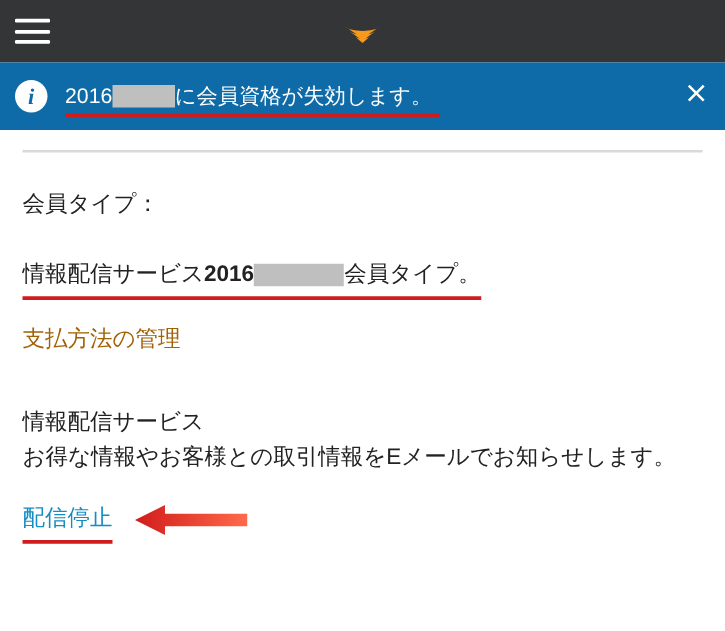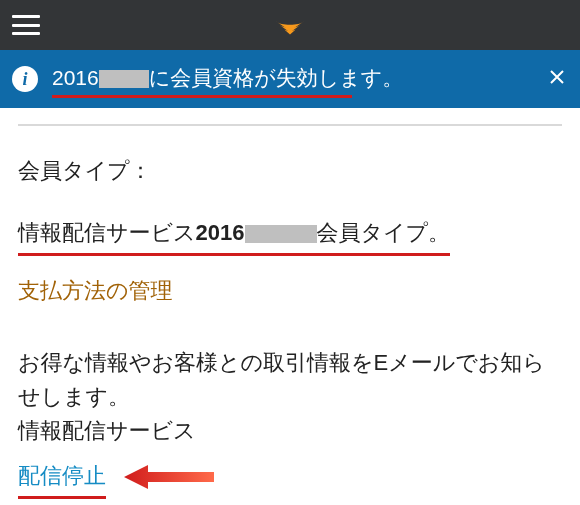--- a/index.html
+++ b/index.html
@@ -60,21 +60,21 @@
   display: flex;
   align-items: center;
   justify-content: center;
   color: #0f6aa8;
   font-weight: 900;
   font-family: serif;
   font-style: italic;
   font-size: 18px;
 }
 .banner-text {
-  font-size: 21px;
+  font-size: 17px;
   position: relative;
   padding-bottom: 2px;
 }
 .banner-text .underline-red {
   position: absolute;
   bottom: -4px;
   left: 0;
   width: 300px;
   height: 3px;
   background: #d01c1c;
@@ -92,21 +92,21 @@
   display: inline-block;
   background: #bfbfbf;
   color: transparent;
   user-select: none;
   vertical-align: middle;
   line-height: 1;
 }
 .content {
   padding: 16px 18px 0 18px;
   color: #222;
-  font-size: 22px;
+  font-size: 18px;
   line-height: 1.55;
 }
 .divider {
   border-top: 2px solid #d9d9d9;
   margin-bottom: 28px;
 }
 .member-type {
   margin-bottom: 28px;
 }
 .expiry-line {
@@ -128,21 +128,21 @@
   display: inline-block;
   margin-top: 20px;
 }
 .section2 {
   margin-top: 38px;
 }
 .note {
   margin-top: 14px;
 }
 .stop-link-wrap {
-  margin-top: 10px;
+  margin-top: 22px;
   display: flex;
   align-items: center;
   text-align: center;
 }
 .stop-link {
   color: #168cc4;
   cursor: pointer;
   position: relative;
   display: inline-block;
   padding-bottom: 2px;
@@ -201,22 +201,22 @@
   <div class="expiry-line">
     <span>情報配信サービス</span><b>2016</b><span class="redact" style="width:72px;height:18px;">&nbsp;</span><span>会員タイプ。</span>
     <span class="underline-red2"></span>
   </div>
 
   <div>
     <span class="link">支払方法の管理</span>
   </div>
 
   <div class="section2">
+    <div>情報配信サービス</div>
     <div>お得な情報やお客様との取引情報をEメールでお知らせします。</div>
-    <div>情報配信サービス</div>
     <div class="stop-link-wrap">
       <span class="stop-link">配信停止</span>
       <svg class="arrow" viewBox="0 0 90 28">
         <defs>
           <linearGradient id="g" x1="0" x2="1" y1="0" y2="0">
             <stop offset="0" stop-color="#d01c1c"></stop>
             <stop offset="1" stop-color="#ff6a4a"></stop>
           </linearGradient>
         </defs>
         <polygon points="0,14 24,2 24,9 90,9 90,19 24,19 24,26" fill="url(#g)"></polygon>

